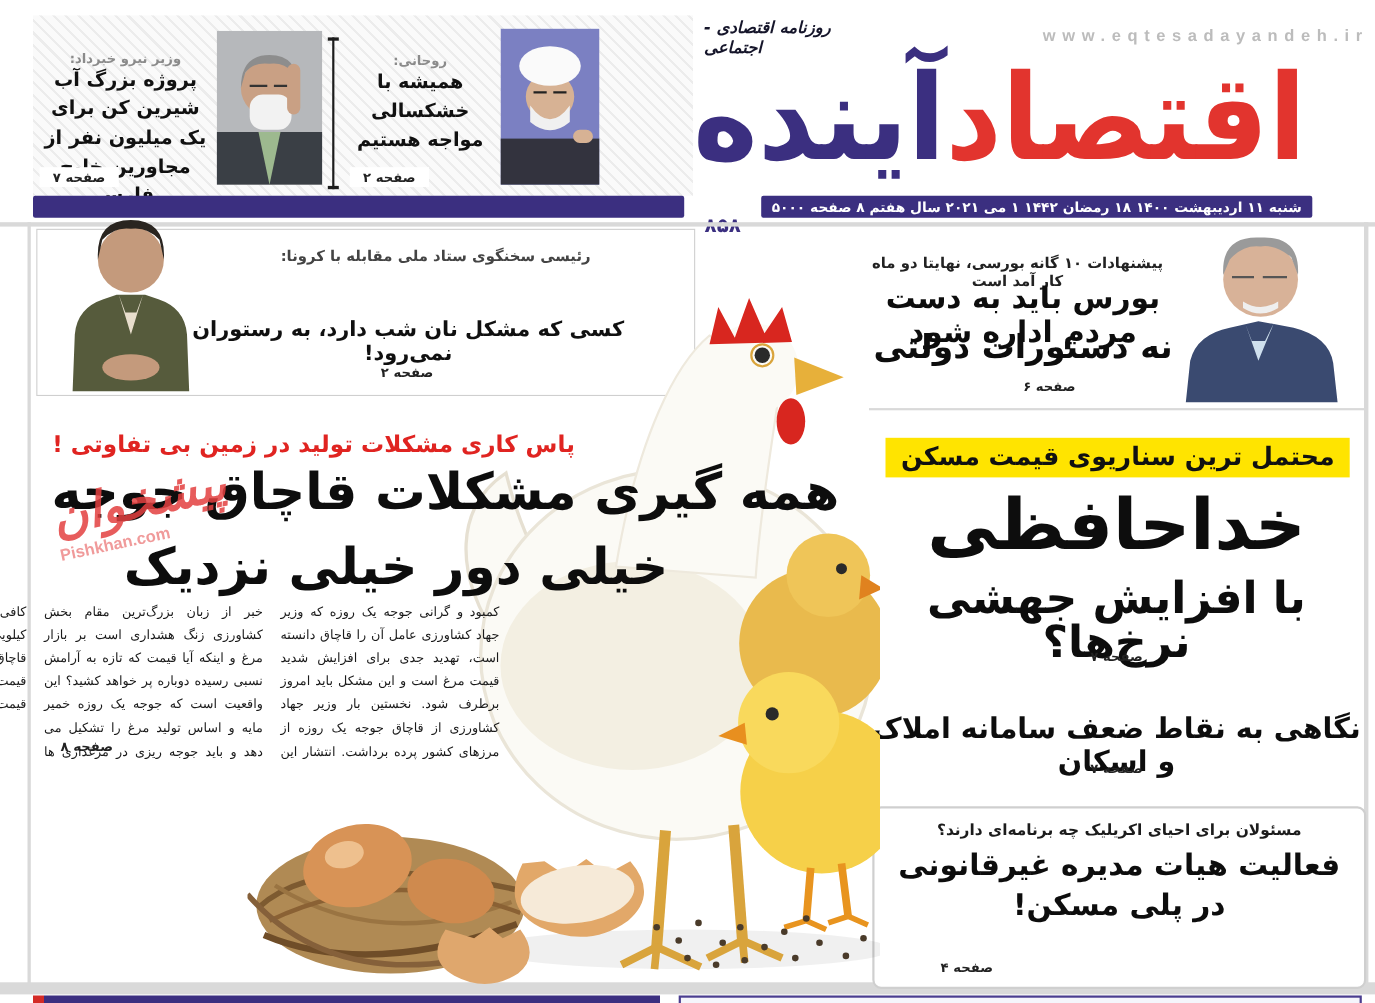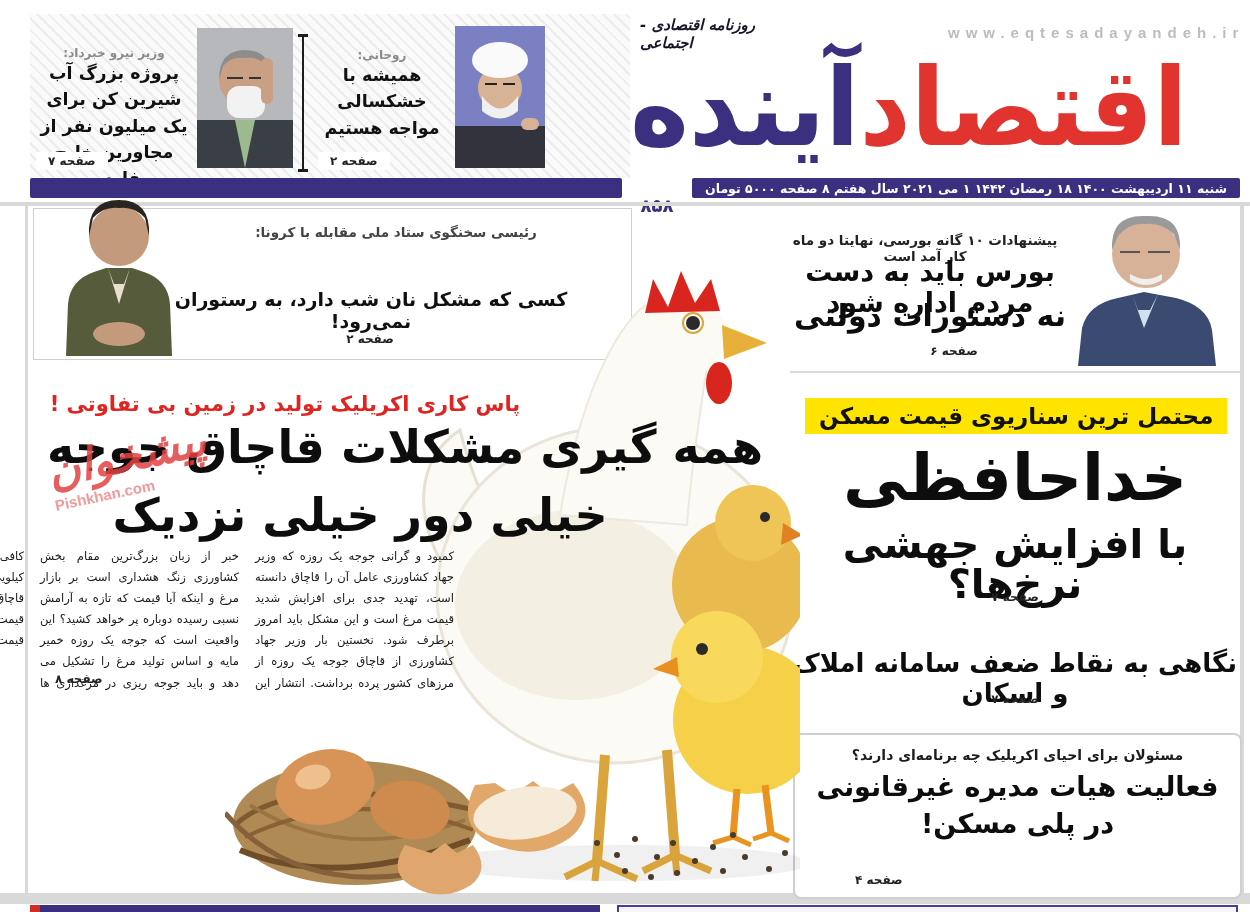--- a/index.html
+++ b/index.html
@@ -100,21 +100,21 @@
 
   <div class="abs tagline" style="left:640px;top:16px;width:140px;">روزنامه اقتصادی - اجتماعی</div>
   <div class="abs url" style="left:948px;top:24px;">www.eqtesadayandeh.ir</div>
 
   <div class="abs rtl logo" style="right:10px;top:40px;width:610px;text-align:left;">
     <span style="color:#e2342e;">اقتصاد</span><span style="color:#3b2f80;">آینده</span>
   </div>
 
   <div class="abs datebar" style="left:30px;top:178px;width:592px;height:20px;border-radius:2px;"></div>
   <div class="abs issue-no center" style="left:626px;top:178px;width:62px;">۸۵۸</div>
-  <div class="abs datebar rtl center" style="left:692px;top:178px;width:548px;height:20px;border-radius:2px;">
+  <div class="abs datebar rtl center" style="left:692px;top:178px;width:501px;height:20px;border-radius:2px;">
     <span class="datebar-text">شنبه ۱۱ اردیبهشت ۱۴۰۰    ۱۸ رمضان ۱۴۴۲    ۱ می ۲۰۲۱    سال هفتم    ۸ صفحه    ۵۰۰۰ تومان</span>
   </div>
 
   <div class="abs rule" style="left:0;top:202px;width:1250px;height:4px;"></div>
   <div class="abs rule" style="left:25px;top:202px;width:3px;height:695px;"></div>
   <div class="abs rule" style="left:1240px;top:202px;width:4px;height:695px;"></div>
   <div class="abs rule" style="left:0;top:893px;width:1250px;height:11px;"></div>
 
   <div class="abs box" style="left:33px;top:208px;width:597px;height:150px;z-index:1;"></div>
   <div class="abs rtl center" style="left:200px;top:222px;width:392px;z-index:2;">
@@ -196,21 +196,21 @@
         <circle cx="426" cy="612" r="3"></circle>
       <circle cx="520" cy="592" r="3"></circle>
         <circle cx="544" cy="604" r="3"></circle>
         <circle cx="560" cy="588" r="3"></circle>
       <circle cx="488" cy="582" r="3"></circle>
         <circle cx="508" cy="570" r="3"></circle>
         <circle cx="400" cy="606" r="3"></circle>
     </g>
   </svg>
 
-  <div class="abs rtl center main-kicker" style="left:40px;top:392px;width:490px;z-index:3;">پاس کاری اکریلیک تولید در زمین بی تفاوتی !</div>
+  <div class="abs rtl center main-kicker" style="left:40px;top:392px;width:490px;z-index:3;">پاس کاری مشکلات تولید در زمین بی تفاوتی !</div>
   <div class="abs rtl center main-head" style="left:40px;top:424px;width:730px;z-index:3;">همه گیری مشکلات قاچاق جوجه</div>
   <div class="abs rtl center main-head" style="left:40px;top:492px;width:640px;z-index:3;">خیلی دور خیلی نزدیک</div>
 
   <div class="abs" style="left:48px;top:430px;transform:rotate(-12deg);z-index:4;">
     <div class="wm-fa rtl">پیشخوان</div>
     <div class="wm-en">Pishkhan.com</div>
   </div>
 
   <div class="abs rtl bodytext" style="left:40px;top:546px;width:414px;z-index:3;">کمبود و گرانی جوجه یک روزه که وزیر جهاد کشاورزی عامل آن را قاچاق دانسته است، تهدید جدی برای افزایش شدید قیمت مرغ است و این مشکل باید امروز برطرف شود. نخستین بار وزیر جهاد کشاورزی از قاچاق جوجه یک روزه از مرزهای کشور پرده برداشت. انتشار این خبر از زبان بزرگ‌ترین مقام بخش کشاورزی زنگ هشداری است بر بازار مرغ و اینکه آیا قیمت که تازه به آرامش نسبی رسیده دوباره پر خواهد کشید؟ این واقعیت است که جوجه یک روزه خمیر مایه و اساس تولید مرغ را تشکیل می دهد و باید جوجه ریزی در مرغداری ها کافی باشد تا پس از ۴۵ روز به یک مرغ ۲ کیلویی تبدیل شده و روانه بازار شود. قاچاق جوجه یک روزه باعث افزایش قیمت جوجه در داخل شده و به دنبال آن قیمت مرغ هم بالا می رود.</div>
   <div class="abs page-ref" style="left:55px;top:672px;z-index:3;">صفحه ۸</div>

